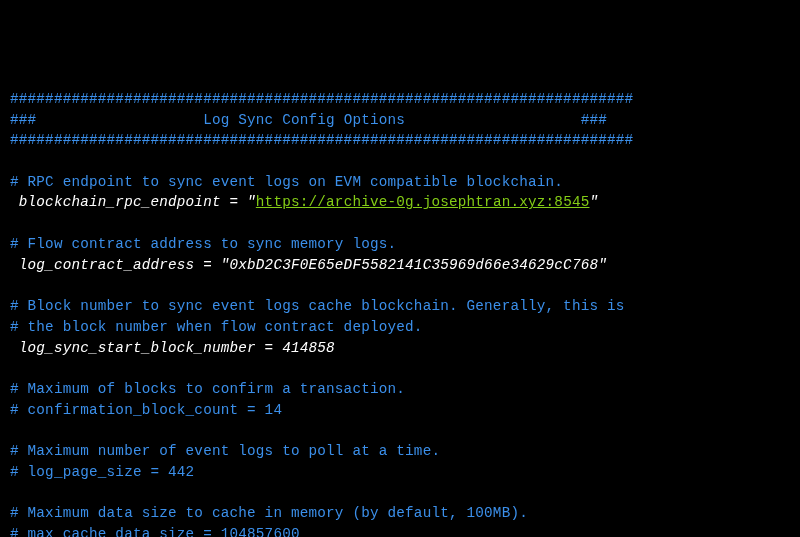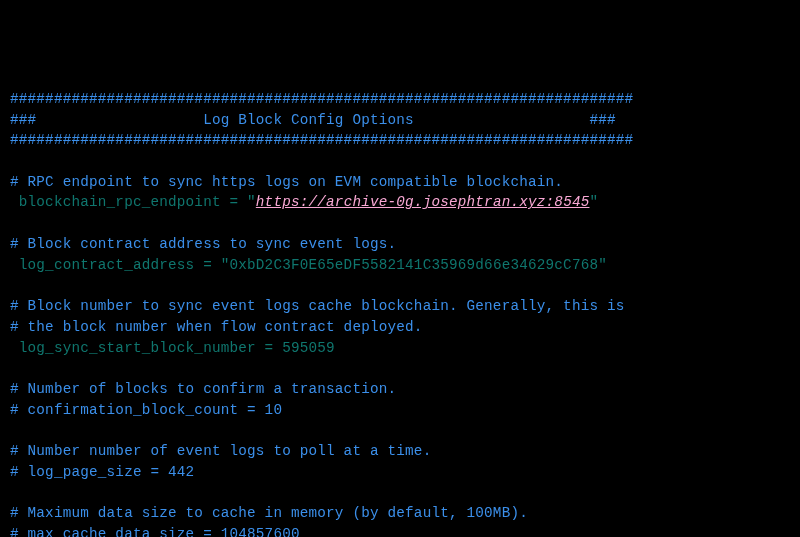--- a/index.html
+++ b/index.html
@@ -14,46 +14,46 @@
       line-height: 1.45;
       color: #e0e0e0;
       padding: 6px 10px;
       width: 800px;
       height: 537px;
       overflow: hidden;
       white-space: pre;
       letter-spacing: 0.2px;
     }
     .c1 { color: #3b8fea; }
-    .fg { color: #0f766e; }
-    .link { color: #f9a8d4; text-decoration: underline; font-style: italic; }
+    .fg { color: #ffffff; font-style: italic; }
+    .link { color: #84cc16; text-decoration: underline; }
   </style>
 </head>
 <body>
 
 
 
 <div><span class="c1">#######################################################################</span>
-<span class="c1">###</span><span class="c1">                   <span>Log Block Config Options</span>                    </span><span class="c1">###</span>
+<span class="c1">###</span><span class="c1">                   <span>Log Sync Config Options</span>                    </span><span class="c1">###</span>
 <span class="c1">#######################################################################</span>
 
-<span class="c1"># RPC endpoint to sync https logs on EVM compatible blockchain.</span>
+<span class="c1"># RPC endpoint to sync event logs on EVM compatible blockchain.</span>
  <span class="fg">blockchain_rpc_endpoint</span><span class="fg"> = "</span><span class="link">https://archive-0g.josephtran.xyz:8545</span><span class="fg">"</span>
 
-<span class="c1"># Block contract address to sync event logs.</span>
+<span class="c1"># Flow contract address to sync memory logs.</span>
  <span class="fg">log_contract_address = "0xbD2C3F0E65eDF5582141C35969d66e34629cC768"</span>
 
 <span class="c1"># Block number to sync event logs cache blockchain. Generally, this is</span>
 <span class="c1"># the block number when flow contract deployed.</span>
- <span class="fg">log_sync_start_block_number = 595059</span>
+ <span class="fg">log_sync_start_block_number = 414858</span>
 
-<span class="c1"># Number of blocks to confirm a transaction.</span>
-<span class="c1"># confirmation_block_count = 10</span>
+<span class="c1"># Maximum of blocks to confirm a transaction.</span>
+<span class="c1"># confirmation_block_count = 14</span>
 
-<span class="c1"># Number number of event logs to poll at a time.</span>
+<span class="c1"># Maximum number of event logs to poll at a time.</span>
 <span class="c1"># log_page_size = 442</span>
 
 <span class="c1"># Maximum data size to cache in memory (by default, 100MB).</span>
 <span class="c1"># max_cache_data_size = 104857600</span>
 </div>
 
 
 
 
 </body></html>

